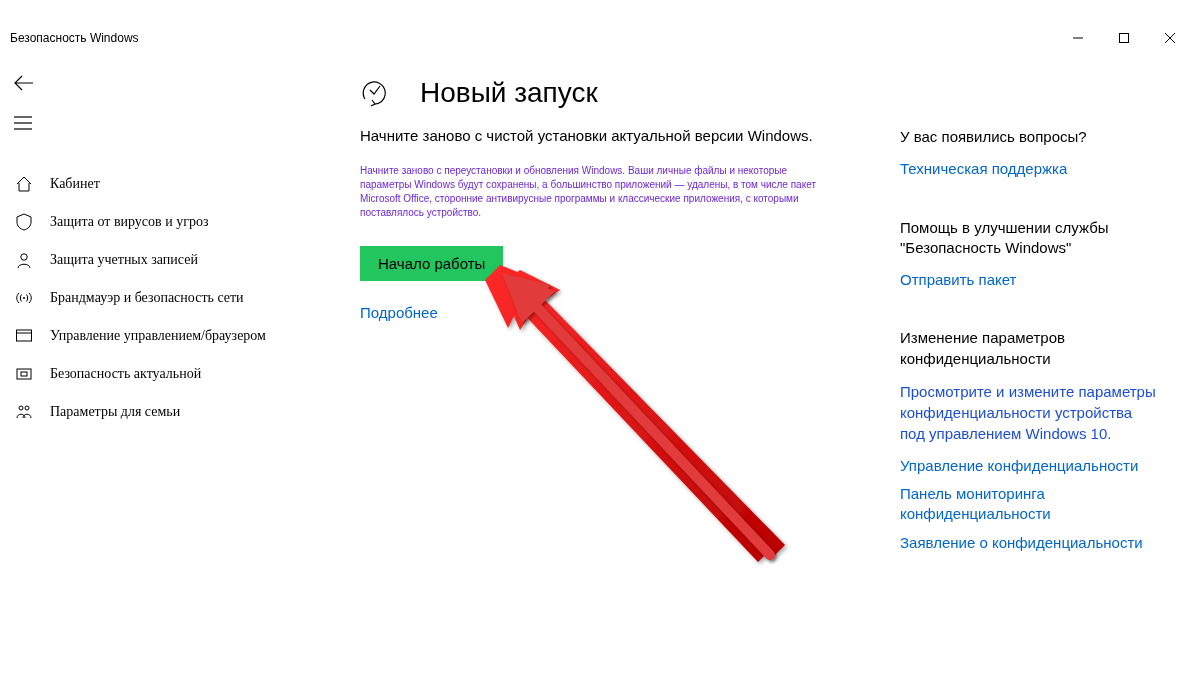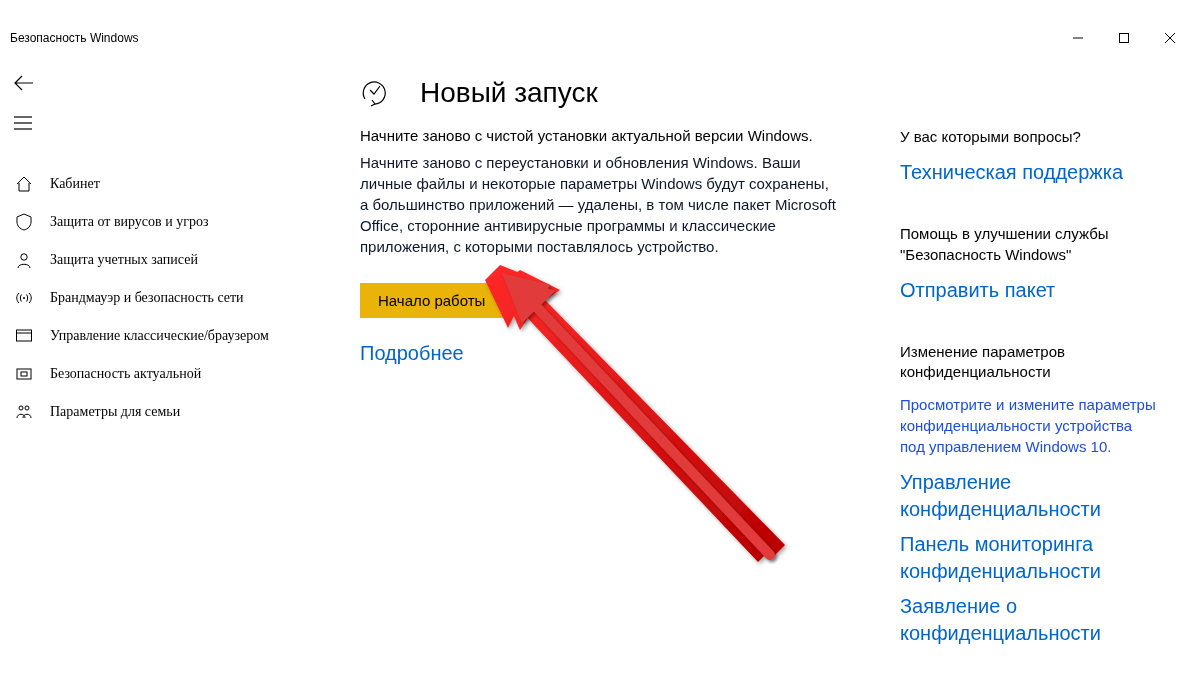--- a/index.html
+++ b/index.html
@@ -94,42 +94,42 @@
     margin-bottom: 18px;
   }
   .page-heading h1 {
     font-weight: 500;
     font-size: 28px;
     margin: 0;
     color: #000;
   }
   .subtitle {
     font-size: 15px;
-    margin-bottom: 8px;
+    margin-bottom: 20px;
     color: #000;
   }
   .desc {
-    font-size: 15px;
-    color: #0f172a;
+    font-size: 10px;
+    color: #6d28d9;
     line-height: 1.4;
     margin-bottom: 26px;
   }
   .primary-btn {
-    background: #eab308;
+    background: #22c55e;
     border: none;
     font-size: 15px;
     padding: 9px 18px;
     color: #000;
     cursor: default;
     margin-bottom: 22px;
     display: inline-block;
   }
   .link {
     color: #0066cc;
-    font-size: 20px;
+    font-size: 15px;
     cursor: default;
     display: block;
     margin-bottom: 8px;
     line-height: 1.35;
   }
   .aside {
     width: 260px;
     padding-top: 50px;
   }
   .aside-block { margin-bottom: 38px; }
@@ -227,21 +227,21 @@
         </span>
         <span class="nav-label">Брандмауэр и безопасность сети</span>
       </div>
       <div class="nav-item">
         <span class="nav-icon">
           <svg width="18" height="18" viewBox="0 0 18 18">
               <rect x="1.5" y="3" width="15" height="11" fill="none" stroke="#000" stroke-width="1"></rect>
               <line x1="1.5" y1="6" x2="16.5" y2="6" stroke="#000" stroke-width="1"></line>
             </svg>
         </span>
-        <span class="nav-label">Управление классические/браузером</span>
+        <span class="nav-label">Управление управлением/браузером</span>
       </div>
       <div class="nav-item">
         <span class="nav-icon">
           <svg width="18" height="18" viewBox="0 0 18 18">
               <rect x="2" y="4" width="14" height="10" fill="none" stroke="#000" stroke-width="1"></rect>
               <rect x="6" y="7" width="6" height="4" fill="none" stroke="#000" stroke-width="1"></rect>
             </svg>
         </span>
         <span class="nav-label">Безопасность актуальной</span>
       </div>
@@ -273,21 +273,21 @@
       <div class="subtitle">Начните заново с чистой установки актуальной версии Windows.</div>
       <div class="desc">Начните заново с переустановки и обновления Windows. Ваши личные файлы и некоторые параметры Windows будут сохранены, а большинство приложений — удалены, в том числе пакет Microsoft Office, сторонние антивирусные программы и классические приложения, с которыми поставлялось устройство.</div>
       <div class="primary-btn">Начало работы</div>
       <div>
         <span class="link" style="display:inline">Подробнее</span>
       </div>
     </div>
 
     <div class="aside">
       <div class="aside-block">
-        <div class="aside-title">У вас которыми вопросы?</div>
+        <div class="aside-title">У вас появились вопросы?</div>
         <span class="link">Техническая поддержка</span>
       </div>
       <div class="aside-block">
         <div class="aside-title">Помощь в улучшении службы "Безопасность Windows"</div>
         <span class="link">Отправить пакет</span>
       </div>
       <div class="aside-block">
         <div class="aside-title">Изменение параметров конфиденциальности</div>
         <div class="aside-text">Просмотрите и измените параметры конфиденциальности устройства под управлением Windows 10.</div>
         <span class="link">Управление конфиденциальности</span>

